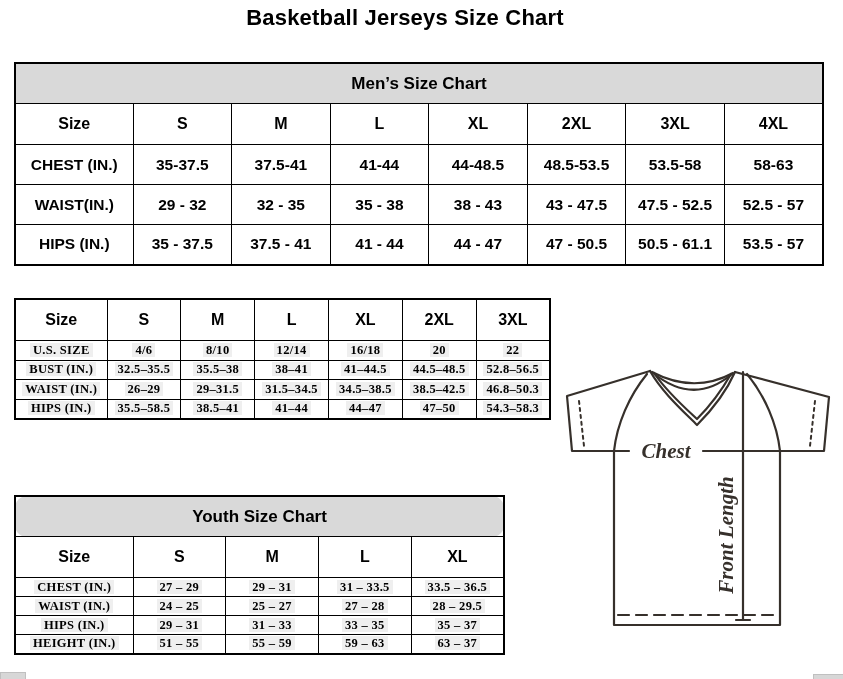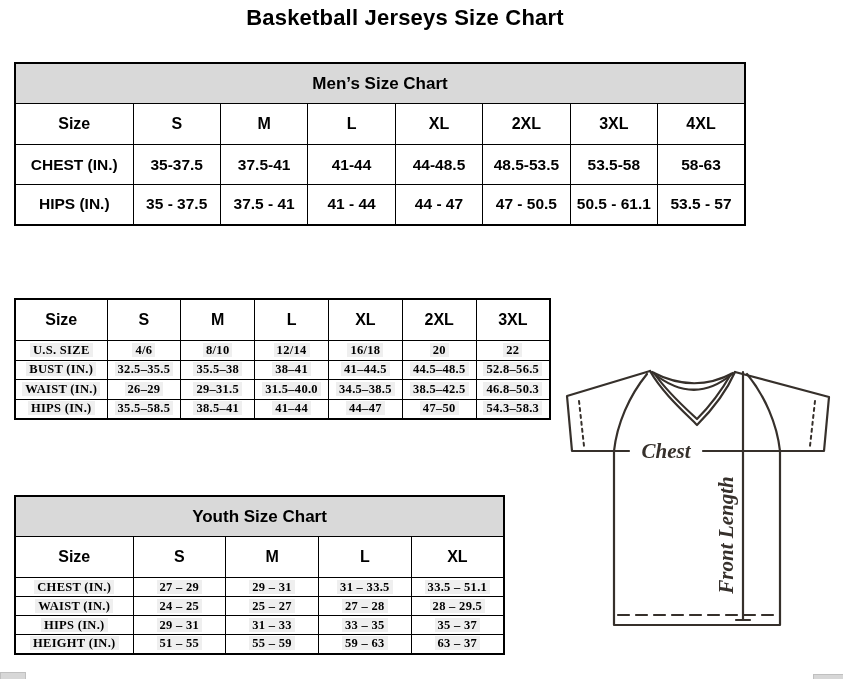--- a/index.html
+++ b/index.html
@@ -16,33 +16,33 @@
     position:absolute; border-collapse:collapse; table-layout:fixed;
     background:#fff; border:2px solid #000;
   }
   th, td {
     border:1.5px solid #000; text-align:center; vertical-align:middle;
     padding:0; overflow:hidden; white-space:nowrap;
   }
   .band-row th { background:#d9d9d9; font-size:17px; font-weight:bold; }
   .size-row th { font-size:16px; font-weight:bold;margin-top:24px; }
 
-  #men-table   { left:14px; top:62px;  width:732px; }
+  #men-table   { left:14px; top:62px;  width:810px; }
   #men-table .band-row th { height:39px; }
   #men-table .size-row th { height:40px; }
   #men-table tbody tr { height:40px; }
   #men-table tbody th, #men-table tbody td { font-size:15.5px; font-weight:bold; }
 
   #women-table { left:14px; top:298px; width:537px; }
   #women-table .band-row th { height:37px; }
   #women-table .size-row th { height:40px; }
   #women-table tbody tr { height:19.5px; }
 
   #youth-table { left:14px; top:495px; width:491px; }
-  #youth-table .band-row th { height:39px; }
+  #youth-table .band-row th { height:39px;border-radius:12px; }
   #youth-table .size-row th { height:40px; }
   #youth-table tbody tr { height:19px; }
 
   .serif-vals tbody th, .serif-vals tbody td {
     font-family:"Liberation Serif", serif; font-weight:bold; font-size:12.5px;
     letter-spacing:0.3px;
   }
   .hl { background:#efefef; padding:0 3px; }
 
   #jersey-svg { position:absolute; left:555px; top:360px; }
@@ -87,20 +87,30 @@
     <tbody>
       <tr>
         <th>CHEST (IN.)</th>
         <td>35-37.5</td>
         <td>37.5-41</td>
         <td>41-44</td>
         <td>44-48.5</td>
         <td>48.5-53.5</td>
         <td>53.5-58</td>
         <td>58-63</td>
+      </tr>
+      <tr>
+        <th>WAIST(IN.)</th>
+        <td>29 - 32</td>
+        <td>32 - 35</td>
+        <td>35 - 38</td>
+        <td>38 - 43</td>
+        <td>43 - 47.5</td>
+        <td>47.5 - 52.5</td>
+        <td>52.5 - 57</td>
       </tr>
       <tr>
         <th>HIPS (IN.)</th>
         <td>35 - 37.5</td>
         <td>37.5 - 41</td>
         <td>41 - 44</td>
         <td>44 - 47</td>
         <td>47 - 50.5</td>
         <td>50.5 - 61.1</td>
         <td>53.5 - 57</td>
@@ -145,21 +155,21 @@
         <td><span class="hl">35.5–38</span></td>
         <td><span class="hl">38–41</span></td>
         <td><span class="hl">41–44.5</span></td>
         <td><span class="hl">44.5–48.5</span></td>
         <td><span class="hl">52.8–56.5</span></td>
       </tr>
       <tr>
         <th><span class="hl">WAIST (IN.)</span></th>
         <td><span class="hl">26–29</span></td>
         <td><span class="hl">29–31.5</span></td>
-        <td><span class="hl">31.5–40.0</span></td>
+        <td><span class="hl">31.5–34.5</span></td>
         <td><span class="hl">34.5–38.5</span></td>
         <td><span class="hl">38.5–42.5</span></td>
         <td><span class="hl">46.8–50.3</span></td>
       </tr>
       <tr>
         <th><span class="hl">HIPS (IN.)</span></th>
         <td><span class="hl">35.5–58.5</span></td>
         <td><span class="hl">38.5–41</span></td>
         <td><span class="hl">41–44</span></td>
         <td><span class="hl">44–47</span></td>
@@ -188,21 +198,21 @@
         <th>L</th>
         <th>XL</th>
       </tr>
     </thead>
     <tbody>
       <tr>
         <th><span class="hl">CHEST (IN.)</span></th>
         <td><span class="hl">27 – 29</span></td>
         <td><span class="hl">29 – 31</span></td>
         <td><span class="hl">31 – 33.5</span></td>
-        <td><span class="hl">33.5 – 51.1</span></td>
+        <td><span class="hl">33.5 – 36.5</span></td>
       </tr>
       <tr>
         <th><span class="hl">WAIST (IN.)</span></th>
         <td><span class="hl">24 – 25</span></td>
         <td><span class="hl">25 – 27</span></td>
         <td><span class="hl">27 – 28</span></td>
         <td><span class="hl">28 – 29.5</span></td>
       </tr>
       <tr>
         <th><span class="hl">HIPS (IN.)</span></th>

